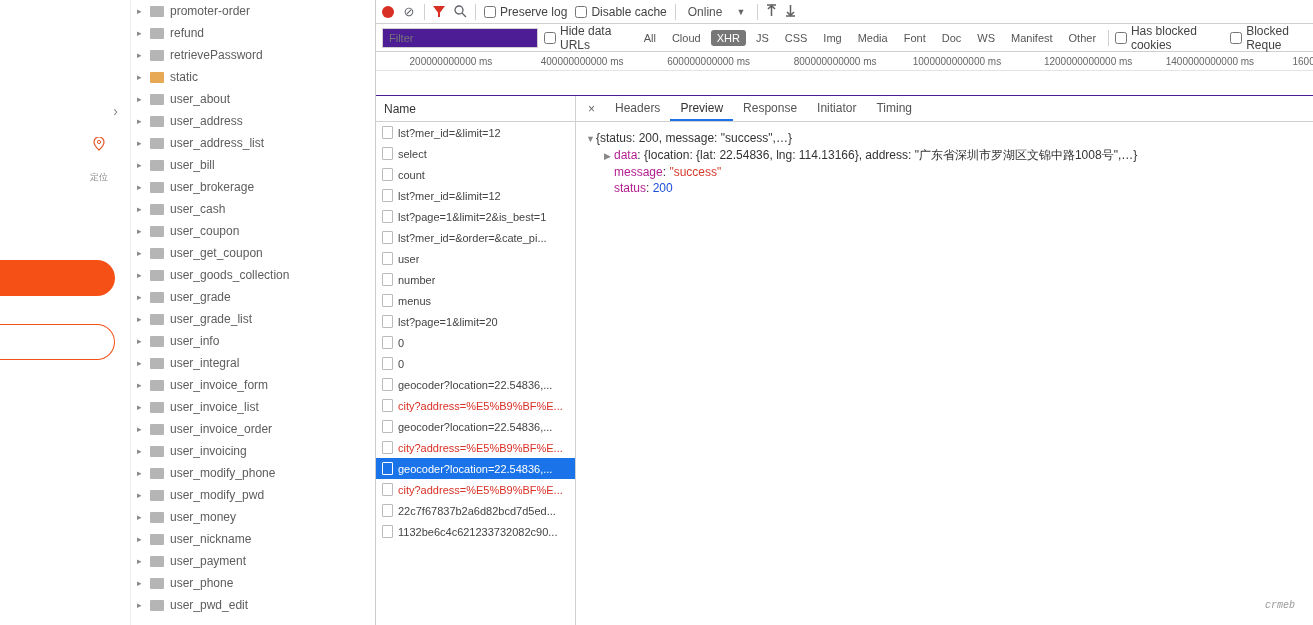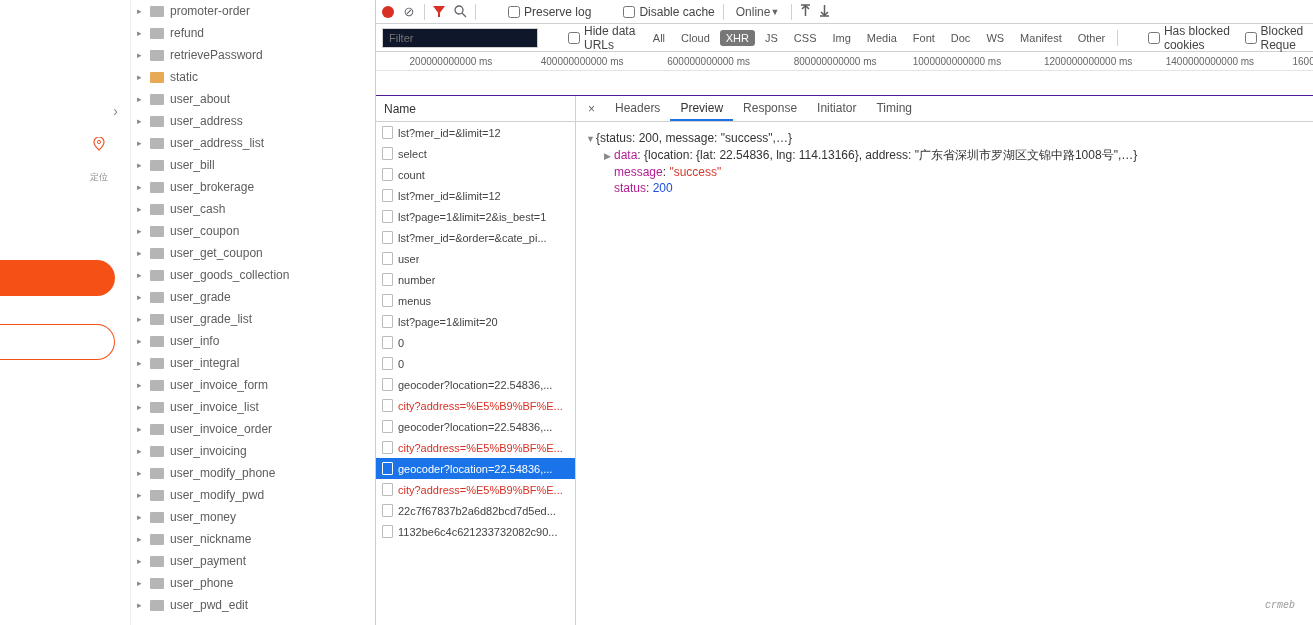--- a/index.html
+++ b/index.html
@@ -24,28 +24,28 @@
 
 
 .devtools { flex: 1; display: flex; flex-direction: column; background: #fff; border-left: 1px solid #ccc; }
 .toolbar1 { height: 24px; display: flex; align-items: center; padding: 0 6px; border-bottom: 1px solid #d0d0d0; gap: 8px; }
 .circle-red { width: 12px; height: 12px; border-radius: 50%; background: #d93025; }
 .tool-icon { width: 14px; height: 14px; display: inline-flex; align-items: center; justify-content: center; color: #5f6368; font-size: 13px; }
 .funnel { position: relative; width: 12px; height: 12px; }
 .funnel::before { content: ""; position: absolute; top: 0; left: 0; border-left: 6px solid transparent; border-right: 6px solid transparent; border-top: 8px solid #d93025; }
 .funnel::after { content: ""; position: absolute; left: 5px; top: 7px; width: 2px; height: 4px; background: #d93025; }
 .sep { width: 1px; height: 16px; background: #d0d0d0; }
-.cb-wrap { display: flex; align-items: center; gap: 4px; color: #444; margin-left: 24px; }
+.cb-wrap { display: flex; align-items: center; gap: 4px; color: #444; }
 .cb-wrap input { width: 12px; height: 12px; }
-.online-sel { color: #555; display: flex; align-items: center; padding: 0 4px; }
+.online-sel { color: #555; display: flex; align-items: center; gap: 14px; padding: 0 4px; }
 .down-tri { font-size: 9px; color: #666; }
 .up-down { display: flex; gap: 8px; color: #5f5f5f; font-size: 13px; }
 
 .toolbar2 { height: 28px; display: flex; align-items: center; border-bottom: 1px solid #d0d0d0; }
-.filter-input { width: 172px; height: 20px; margin: 0 6px; border: 1px solid #d0d0d0; padding: 0 6px; font-size: 11px; color: #888; background: #0f172a; }
+.filter-input { width: 172px; height: 20px; margin: 0 6px; border: 1px solid #d0d0d0; padding: 0 6px; font-size: 11px; color: #888; background: #4c1d95; }
 .filter-chip { padding: 2px 6px; font-size: 11px; color: #555; border-radius: 3px; cursor: pointer; }
 .filter-chip.active { background: #777; color: #fff; }
 .chips-row { display: flex; align-items: center; gap: 4px; }
 
 .timeline { height: 44px; border-bottom: 1px solid #4c1d95; position: relative; display: flex; }
 .tick { position: absolute; top: 4px; font-size: 10px; color: #666; transform: translateX(-50%); }
 .timeline .ruler { position: absolute; left: 0; right: 0; top: 18px; height: 20px; border-top: 1px solid #e4e4e4; }
 
 
 .bottom { flex: 1; display: flex; overflow: hidden; }

